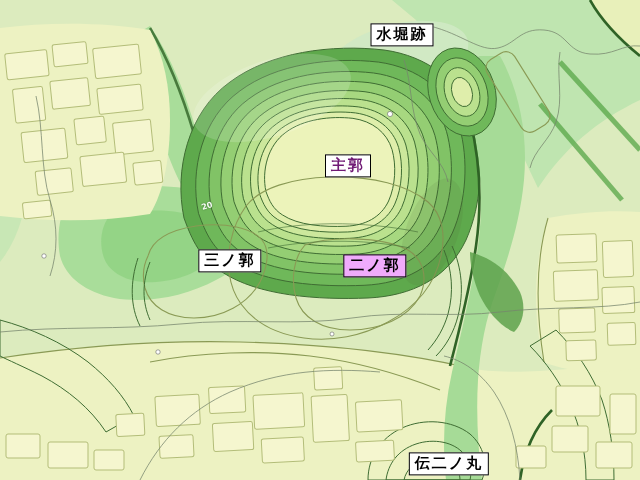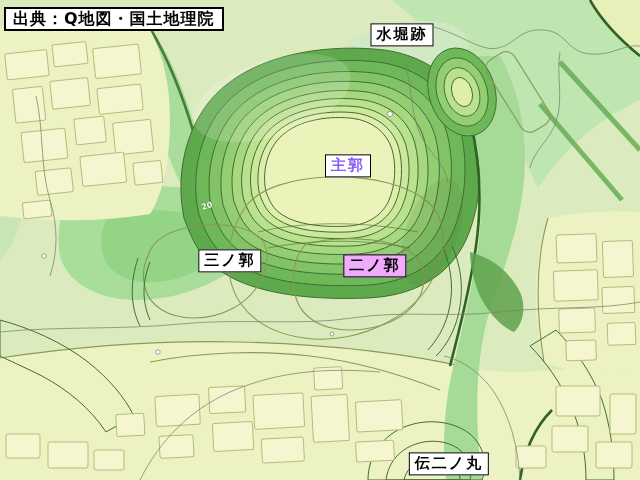--- a/index.html
+++ b/index.html
@@ -186,20 +186,19 @@
       <circle cx="390" cy="114" r="2.6"></circle>
         <circle cx="44" cy="256" r="2.2"></circle>
       <circle cx="158" cy="352" r="2.2"></circle>
         <circle cx="332" cy="334" r="2"></circle>
     </g>
   </svg>
 
   <div class="elev-mark" style="left:207px;top:206px;">20</div>
 
   <div class="map-label" style="left: 390px; top: 35px; background: rgb(255, 255, 255); border-color: rgb(0, 0, 0); color: rgb(0, 0, 0);">水堀跡</div>
-  <div class="map-label" style="left: 336px; top: 166px; background: rgb(255, 255, 255); border-color: rgb(0, 0, 0); color: #8b5cf6;">主郭</div>
+  <div class="map-label" style="left: 336px; top: 166px; background: rgb(255, 255, 255); border-color: rgb(0, 0, 0); color: #701a75;">主郭</div>
   <div class="map-label" style="left: 218px; top: 261px; background: rgb(255, 255, 255); border-color: rgb(0, 0, 0); color: rgb(0, 0, 0);">三ノ郭</div>
   <div class="map-label" style="left: 363px; top: 266px; background: #f0abfc; border-color: rgb(0, 0, 0); color: rgb(0, 0, 0);">二ノ郭</div>
   <div class="map-label" style="left: 437px; top: 464px; background: rgb(255, 255, 255); border-color: rgb(0, 0, 0); color: rgb(0, 0, 0);">伝二ノ丸</div>
 
-  <div class="attribution" style="background: rgb(255, 255, 255); border-color: rgb(0, 0, 0); color: rgb(0, 0, 0);">出典：Q地図・国土地理院</div>
 
 </div>
 
 </body></html>

